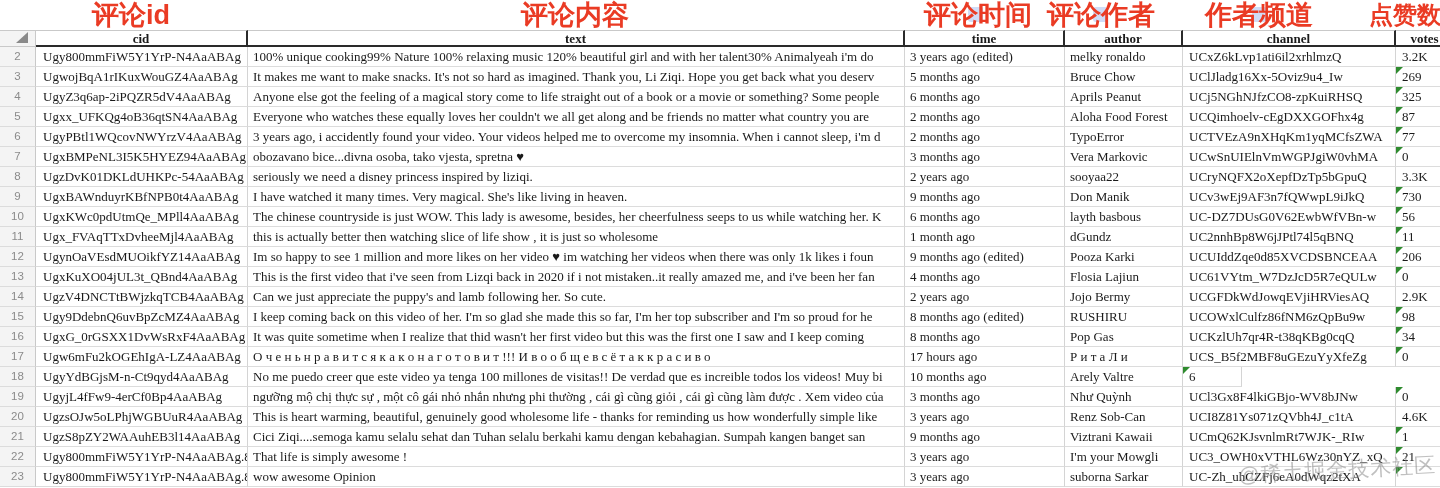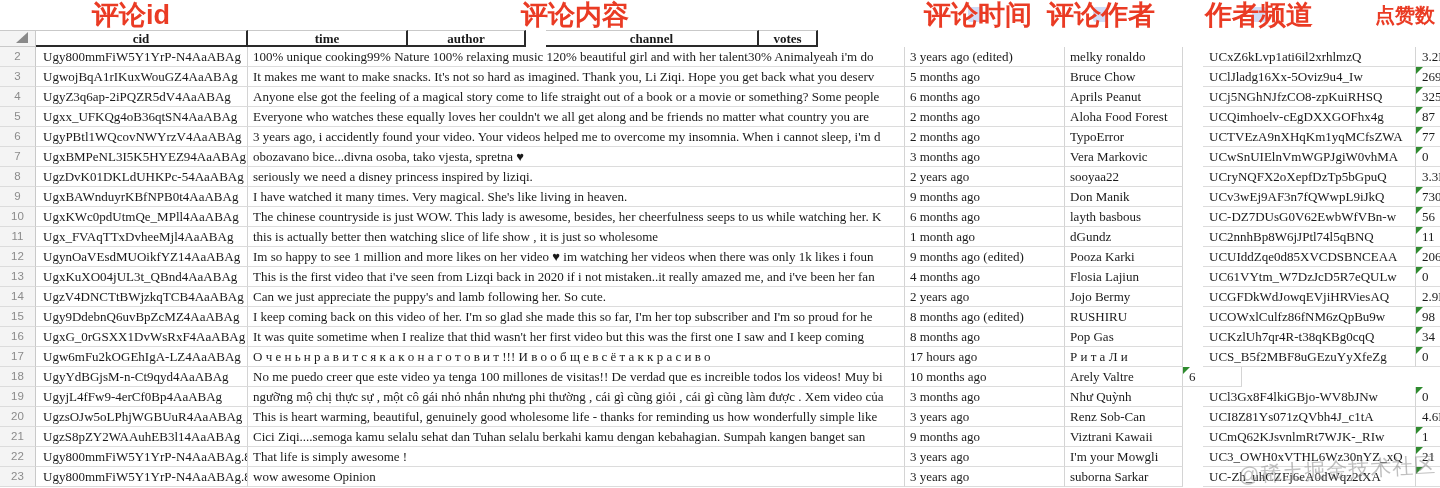--- a/index.html
+++ b/index.html
@@ -15,21 +15,21 @@
 
   
   .anno-band { position:absolute; left:0; top:0; width:1440px; height:30px; background:#fff; }
   .anno {
     position:absolute; top:0; height:30px; line-height:30px;
     transform:translateX(-50%);
     font-family:"Liberation Sans", sans-serif;
     font-weight:700; font-size:27px; color:#ea3b24;
     white-space:nowrap; z-index:5;
   }
-  .anno.small { font-size:20px; }
+  .anno.small { font-size:24px; }
   .blue-mark {
     position:absolute; top:7px; width:15px; height:15px;
     background:rgba(100,140,230,0.30); border-radius:3px; z-index:4;
   }
 
   
   .grid { position:absolute; left:0; top:30px; width:1440px; }
   .row { display:flex; height:20px; line-height:19px; font-size:13px; }
   .row.header { height:17px; line-height:16px; font-weight:700; }
   .cell {
@@ -52,21 +52,21 @@
   .col-num {
     width:36px; flex:none; background:#f4f4f4;
     border-right:1px solid #c9c9c9;
     font-family:"Liberation Sans", sans-serif;
     font-size:11.5px; color:#8b8b8b; text-align:center;
   }
   .col-cid     { width:212px; flex:none; padding-left:7px; }
   .col-text    { width:657px; flex:none; padding-left:5px; }
   .col-time    { width:160px; flex:none; padding-left:5px; }
   .col-author  { width:118px; flex:none; padding-left:5px; }
-  .col-channel { width:213px; flex:none; padding-left:6px;margin-left:20px; }
+  .col-channel { width:213px; flex:none; padding-left:6px; }
   .col-votes   { width:59px;  flex:none; padding-left:6px; }
   .row.header .col-cid, .row.header .col-text, .row.header .col-time,
   .row.header .col-author, .row.header .col-channel, .row.header .col-votes { padding-left:0; }
 
   .tri-green {
     position:absolute; left:0; top:0; width:7px; height:7px;
     background:#2e8b2e;
     clip-path:polygon(0 0, 100% 0, 0 100%);
   }
   .corner-tri {
@@ -100,20 +100,21 @@
     <span class="anno" style="left:1259px;">作者频道</span>
     <span class="anno small" style="left:1405px;">点赞数</span>
   </div>
 
   <div class="grid">
     <div class="row header">
       <div class="cell col-num">
           <span class="corner-tri"></span>
         </div>
       <div class="cell col-cid">cid</div>
+      <div class="cell col-text">text</div>
       <div class="cell col-time">time</div>
       <div class="cell col-author">author</div>
       <div class="cell col-channel">channel</div>
       <div class="cell col-votes">votes</div>
     </div>
     <div id="grid-rows">
         <div class="row">
           <div class="cell col-num">2</div>
           <div class="cell col-cid">Ugy800mmFiW5Y1YrP-N4AaABAg</div>
           <div class="cell col-text">100% unique cooking99% Nature 100% relaxing music 120% beautiful girl and with her talent30% Animalyeah i'm do</div>

